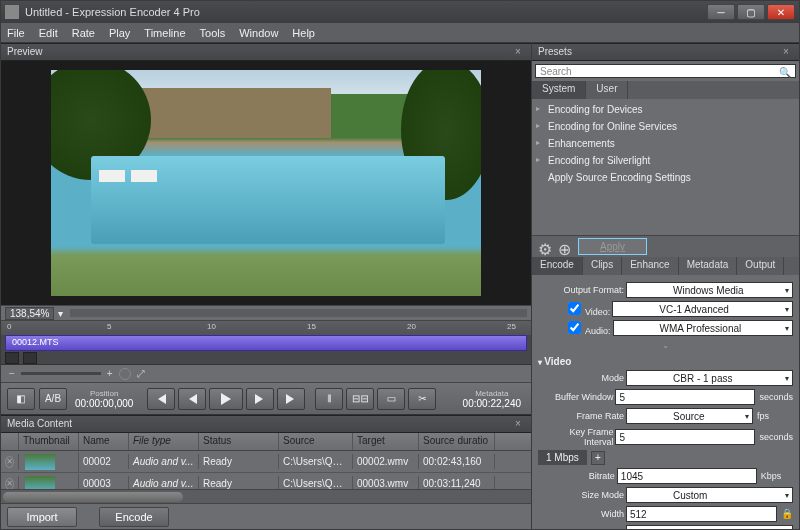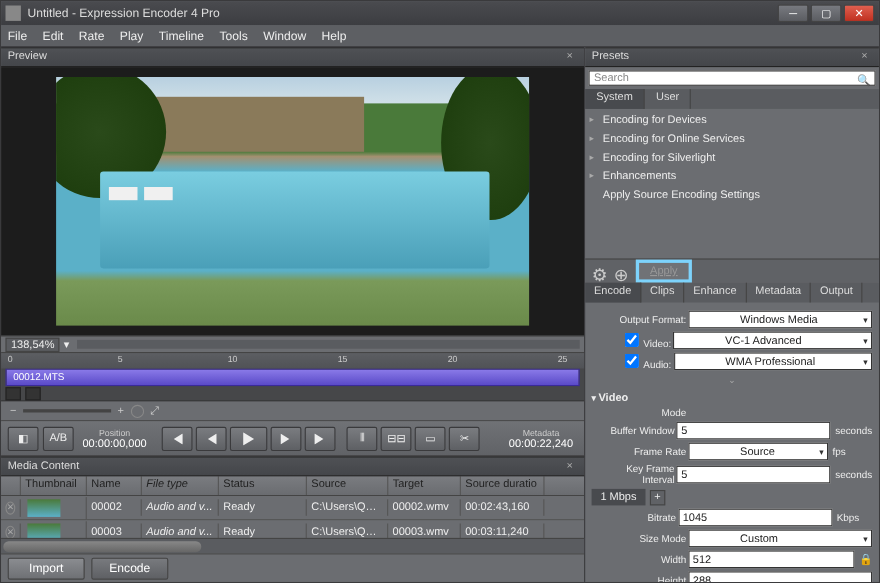--- a/index.html
+++ b/index.html
@@ -62,38 +62,38 @@
 .mc-head > div, .mc-row > div { padding: 2px 4px; border-right: 1px solid #555; overflow: hidden; white-space: nowrap; text-overflow: ellipsis; }
 .mc-rows { flex: 1; overflow-y: auto; background: #6b6d71; }
 .mc-row { display: flex; height: 22px; font-size: 10px; color: #eee; border-bottom: 1px solid #555; align-items: center; }
 .mc-row .closebtn { width: 18px; display:flex; align-items:center; justify-content:center; }
 .mc-row .closebtn span { width:12px; height:12px; border:1px solid #888; border-radius:50%; display:flex; align-items:center; justify-content:center; font-size:8px; color:#aaa; }
 .thumb { width: 30px; height: 16px; background: linear-gradient(#4a7a3a,#5bb0c8); margin: 0 2px; }
 .c-thumb { width: 60px; } .c-name { width: 50px; } .c-ft { width: 70px; font-style: italic; } .c-status { width: 80px; } .c-src { width: 74px; } .c-tgt { width: 66px; } .c-dur { width: 76px; }
 .mc-hscroll { height: 14px; background:#5a5c60; border-top:1px solid #444; position:relative; }
 .mc-hscroll .sthumb { position:absolute; left:2px; top:2px; width:180px; height:10px; background:linear-gradient(#888,#666); border-radius:5px; }
 
-.bottombar { height: 26px; background: #6b6d71; display: flex; align-items: center; padding: 3px 6px; gap: 6px; border-top: 1px solid #444; }
+.bottombar { height: 26px; background: #6b6d71; display: flex; align-items: center; padding: 3px 6px; gap: 22px; border-top: 1px solid #444; }
 .bigbtn { width: 70px; height: 20px; background: linear-gradient(#8a8c90,#6e7074); border: 1px solid #444; border-radius: 2px; font-size: 11px; color: #fff; display:flex; align-items:center; justify-content:center; }
 .bigbtn.secondary { background: linear-gradient(#787a7e,#5e6064); }
 
 
 .presets { flex: 0 0 196px; display:flex; flex-direction:column; background:#6b6d71; }
 .search { margin: 3px; height: 14px; background: #fff; border: 1px solid #333; font-size: 10px; padding: 0 4px; color:#888; display:flex; align-items:center; position:relative; }
 .search .mag { position:absolute; right:4px; top:2px; width:12px; height:12px; color:#888; }
 .tabs { display: flex; height: 18px; background: #5a5c60; font-size: 10px; color: #ddd; }
 .tabs .tab { padding: 2px 10px; border-right: 1px solid #444; }
 .tabs .tab.active { background: #484a4e; }
 .preset-list { flex:1; padding: 2px 0; font-size: 10px; color: #eee; }
 .preset-list .item { padding: 3px 6px 3px 16px; position:relative; }
 .preset-list .item::before { content:"▸"; position:absolute; left:4px; font-size:8px; color:#aaa; }
 .preset-list .item.noexp::before { content:""; }
 .preset-foot { height: 22px; background:#606266; display:flex; align-items:center; padding:0 6px; gap:6px; border-top:1px solid #444; }
 .preset-foot .gear { width:14px; height:14px; color:#ccc; }
-.preset-foot .apply { padding:2px 10px; background:#707276; border:3px solid #7dd3fc; font-size:10px; color:#999;text-decoration:underline; }
+.preset-foot .apply { padding:2px 21px; background:#707276; border:1px solid #7dd3fc; font-size:10px; color:#999;text-decoration:underline; }
 
 .encode { flex: 1; display:flex; flex-direction:column; min-height:0; }
 .enc-tabs { display:flex; height:18px; background:#5a5c60; font-size:10px; color:#ddd; }
 .enc-tabs .tab { padding:2px 8px; border-right:1px solid #444; }
 .enc-tabs .tab.active { background:#484a4e; }
 .enc-body { flex:1; overflow-y:auto; padding:4px 6px; font-size:10px; color:#eee; }
 .frow { display:flex; align-items:center; margin:3px 0; }
 .frow label { width: 88px; text-align:right; padding-right:2px; font-size:9px; }
 .frow input[type=text], .frow select, .fsel { flex:1; height:16px; background:#fff; border:1px solid #333; font-size:10px; padding:0 3px; color:#222; }
 .frow .unit { width:40px; font-size:9px; padding-left:4px; }
@@ -295,22 +295,22 @@
           <span>Search</span>
           <span class="mag">🔍</span>
         </div>
         <div class="tabs">
           <div class="tab active">System</div>
           <div class="tab">User</div>
         </div>
         <div class="preset-list">
           <div class="item">Encoding for Devices</div>
           <div class="item">Encoding for Online Services</div>
+          <div class="item">Enhancements</div>
           <div class="item">Encoding for Silverlight</div>
-          <div class="item">Enhancements</div>
           <div class="item noexp">Apply Source Encoding Settings</div>
         </div>
         <div class="preset-foot">
           <span class="gear">⚙</span>
           <span class="gear">⊕</span>
           <div class="apply">Apply</div>
         </div>
       </div>
 
       <div class="encode">
@@ -338,20 +338,23 @@
             <label style="width:auto;padding-left:30px"><input type="checkbox" checked="" style=""><span>Audio:</span></label>
             <div class="fsel">
                 <span>WMA Professional</span>
               </div>
           </div>
           <div class="expander">⌄</div>
 
           <div class="sect">Video</div>
           <div class="frow">
             <label>Mode</label>
+            <div class="fsel">
+                <span>CBR - 1 pass</span>
+              </div>
           </div>
           <div class="frow">
             <label>Buffer Window</label>
             <input type="text" value="5" style="">
             <span class="unit">seconds</span>
           </div>
           <div class="frow">
             <label>Frame Rate</label>
             <div class="fsel">
                 <span>Source</span>

